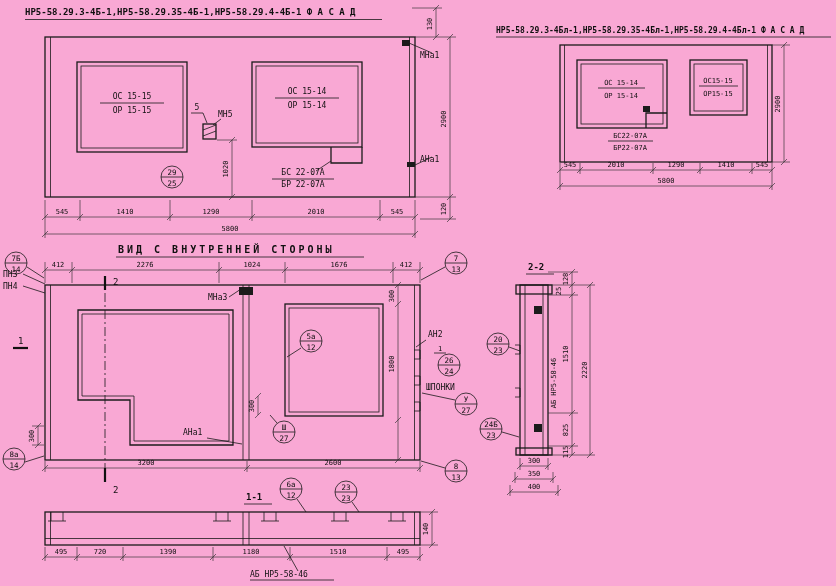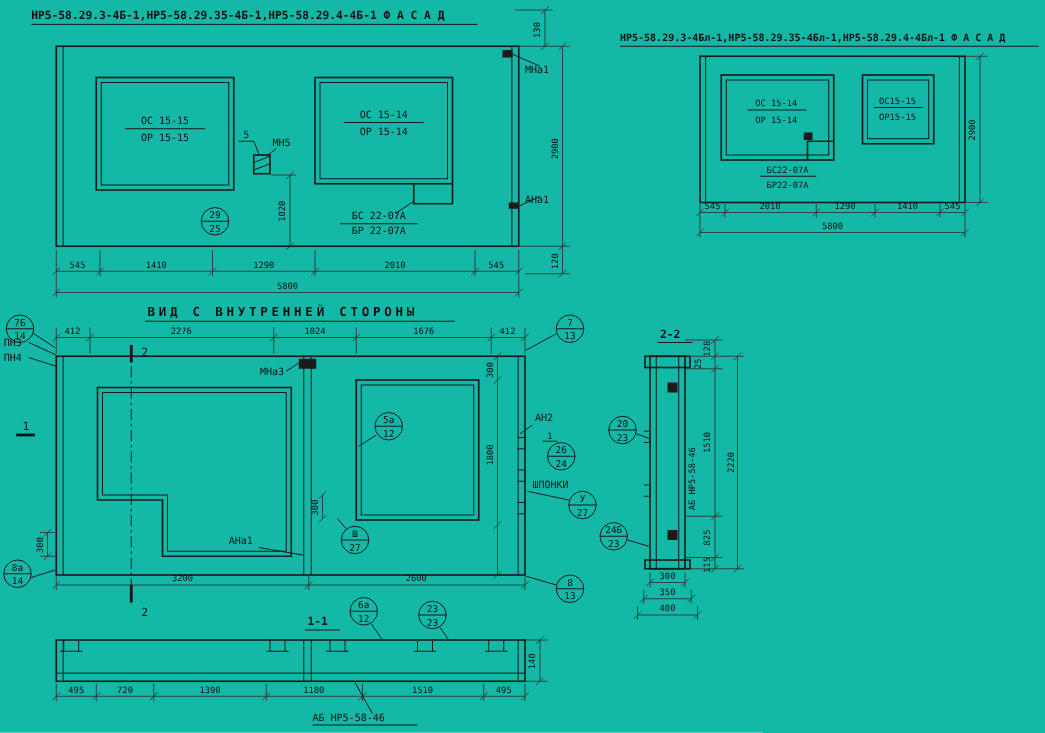--- a/index.html
+++ b/index.html
@@ -1,17 +1,17 @@
 <!DOCTYPE html>
 <html><head>
 <meta charset="utf-8">
 <style>
   html,body{margin:0;padding:0}
   body{background:#e9e9e7}
-  .sheet{position:relative;width:836px;height:586px;background:#14b8a6;overflow:hidden}
+  .sheet{position:relative;width:836px;height:586px;background:#f9a8d4;overflow:hidden}
   svg{position:absolute;left:0;top:0}
   .ln{stroke:#1b1b1b;stroke-width:1.3;fill:none}
   .th{stroke:#1b1b1b;stroke-width:.8;fill:none}
   .dim{stroke:#2e2e2e;stroke-width:.65;fill:none}
   .dash{stroke-dasharray:9 3 2 3}
   .thk{stroke:#111;stroke-width:2.2;fill:none}
   .fl{fill:#1b1b1b;stroke:none}
   text{font:8px "DejaVu Sans Mono",monospace;fill:#101010}
   .t7{font-size:7px}
   .t9{font-size:9px}

